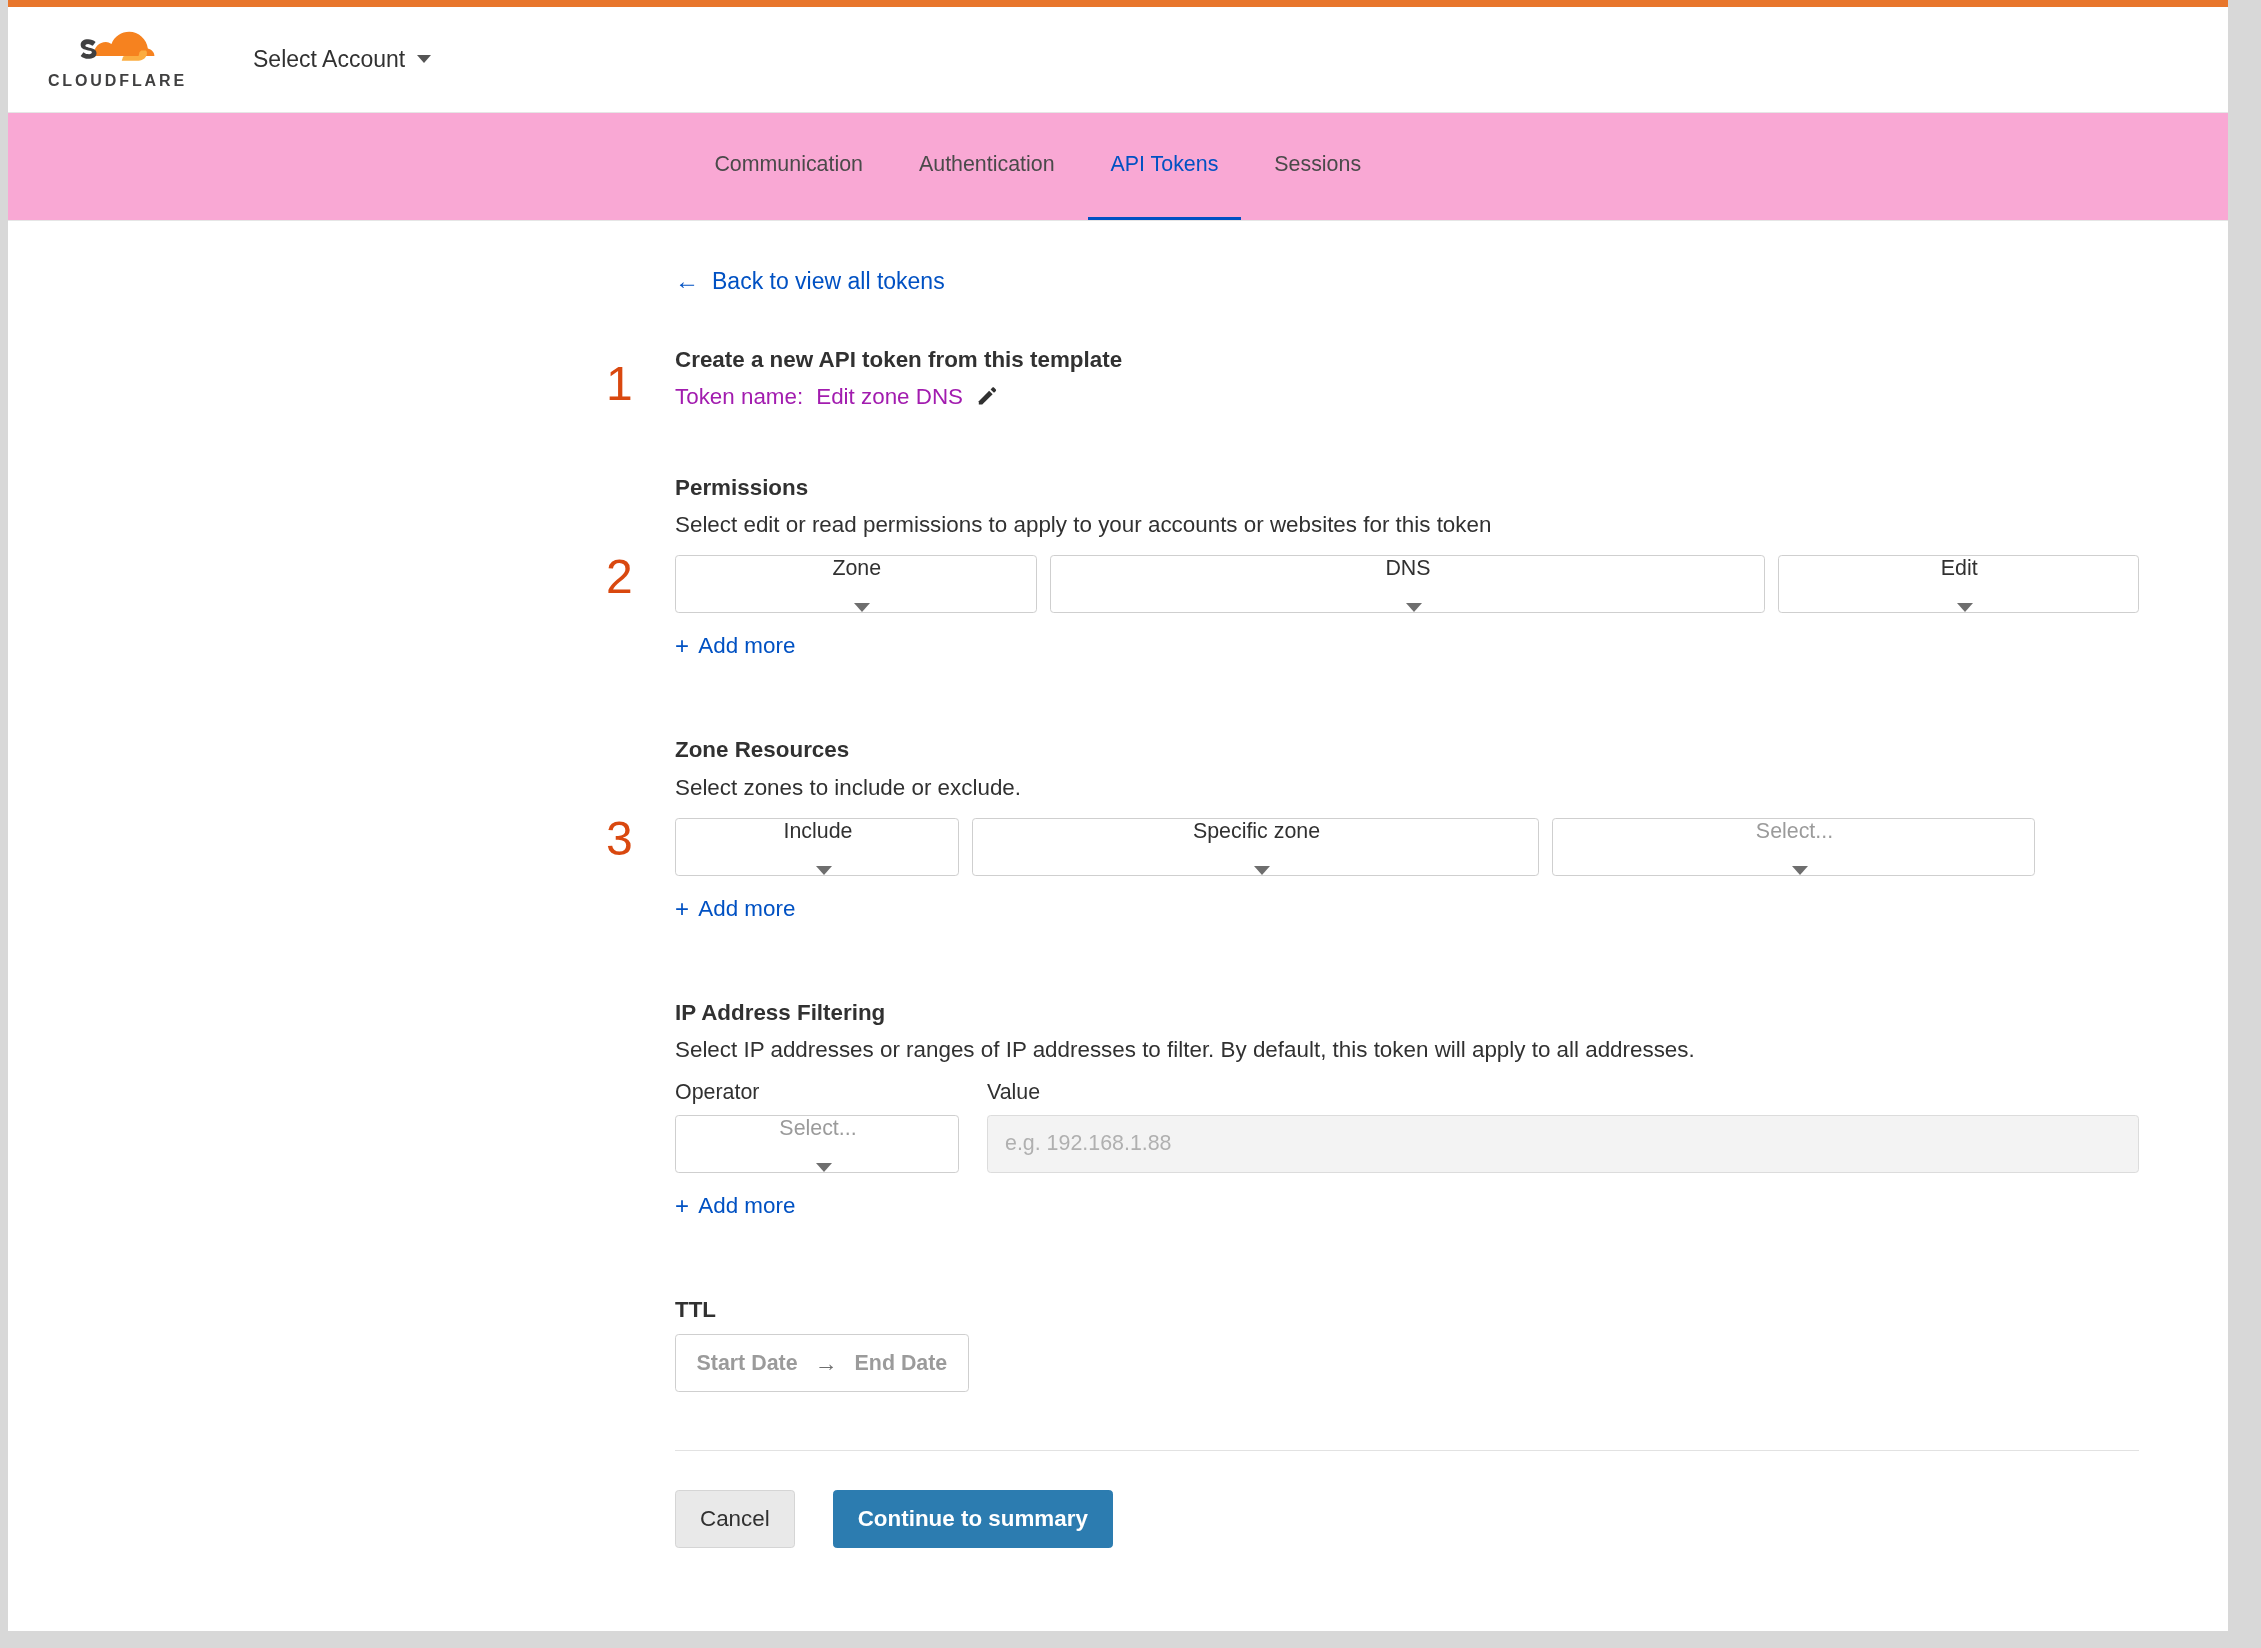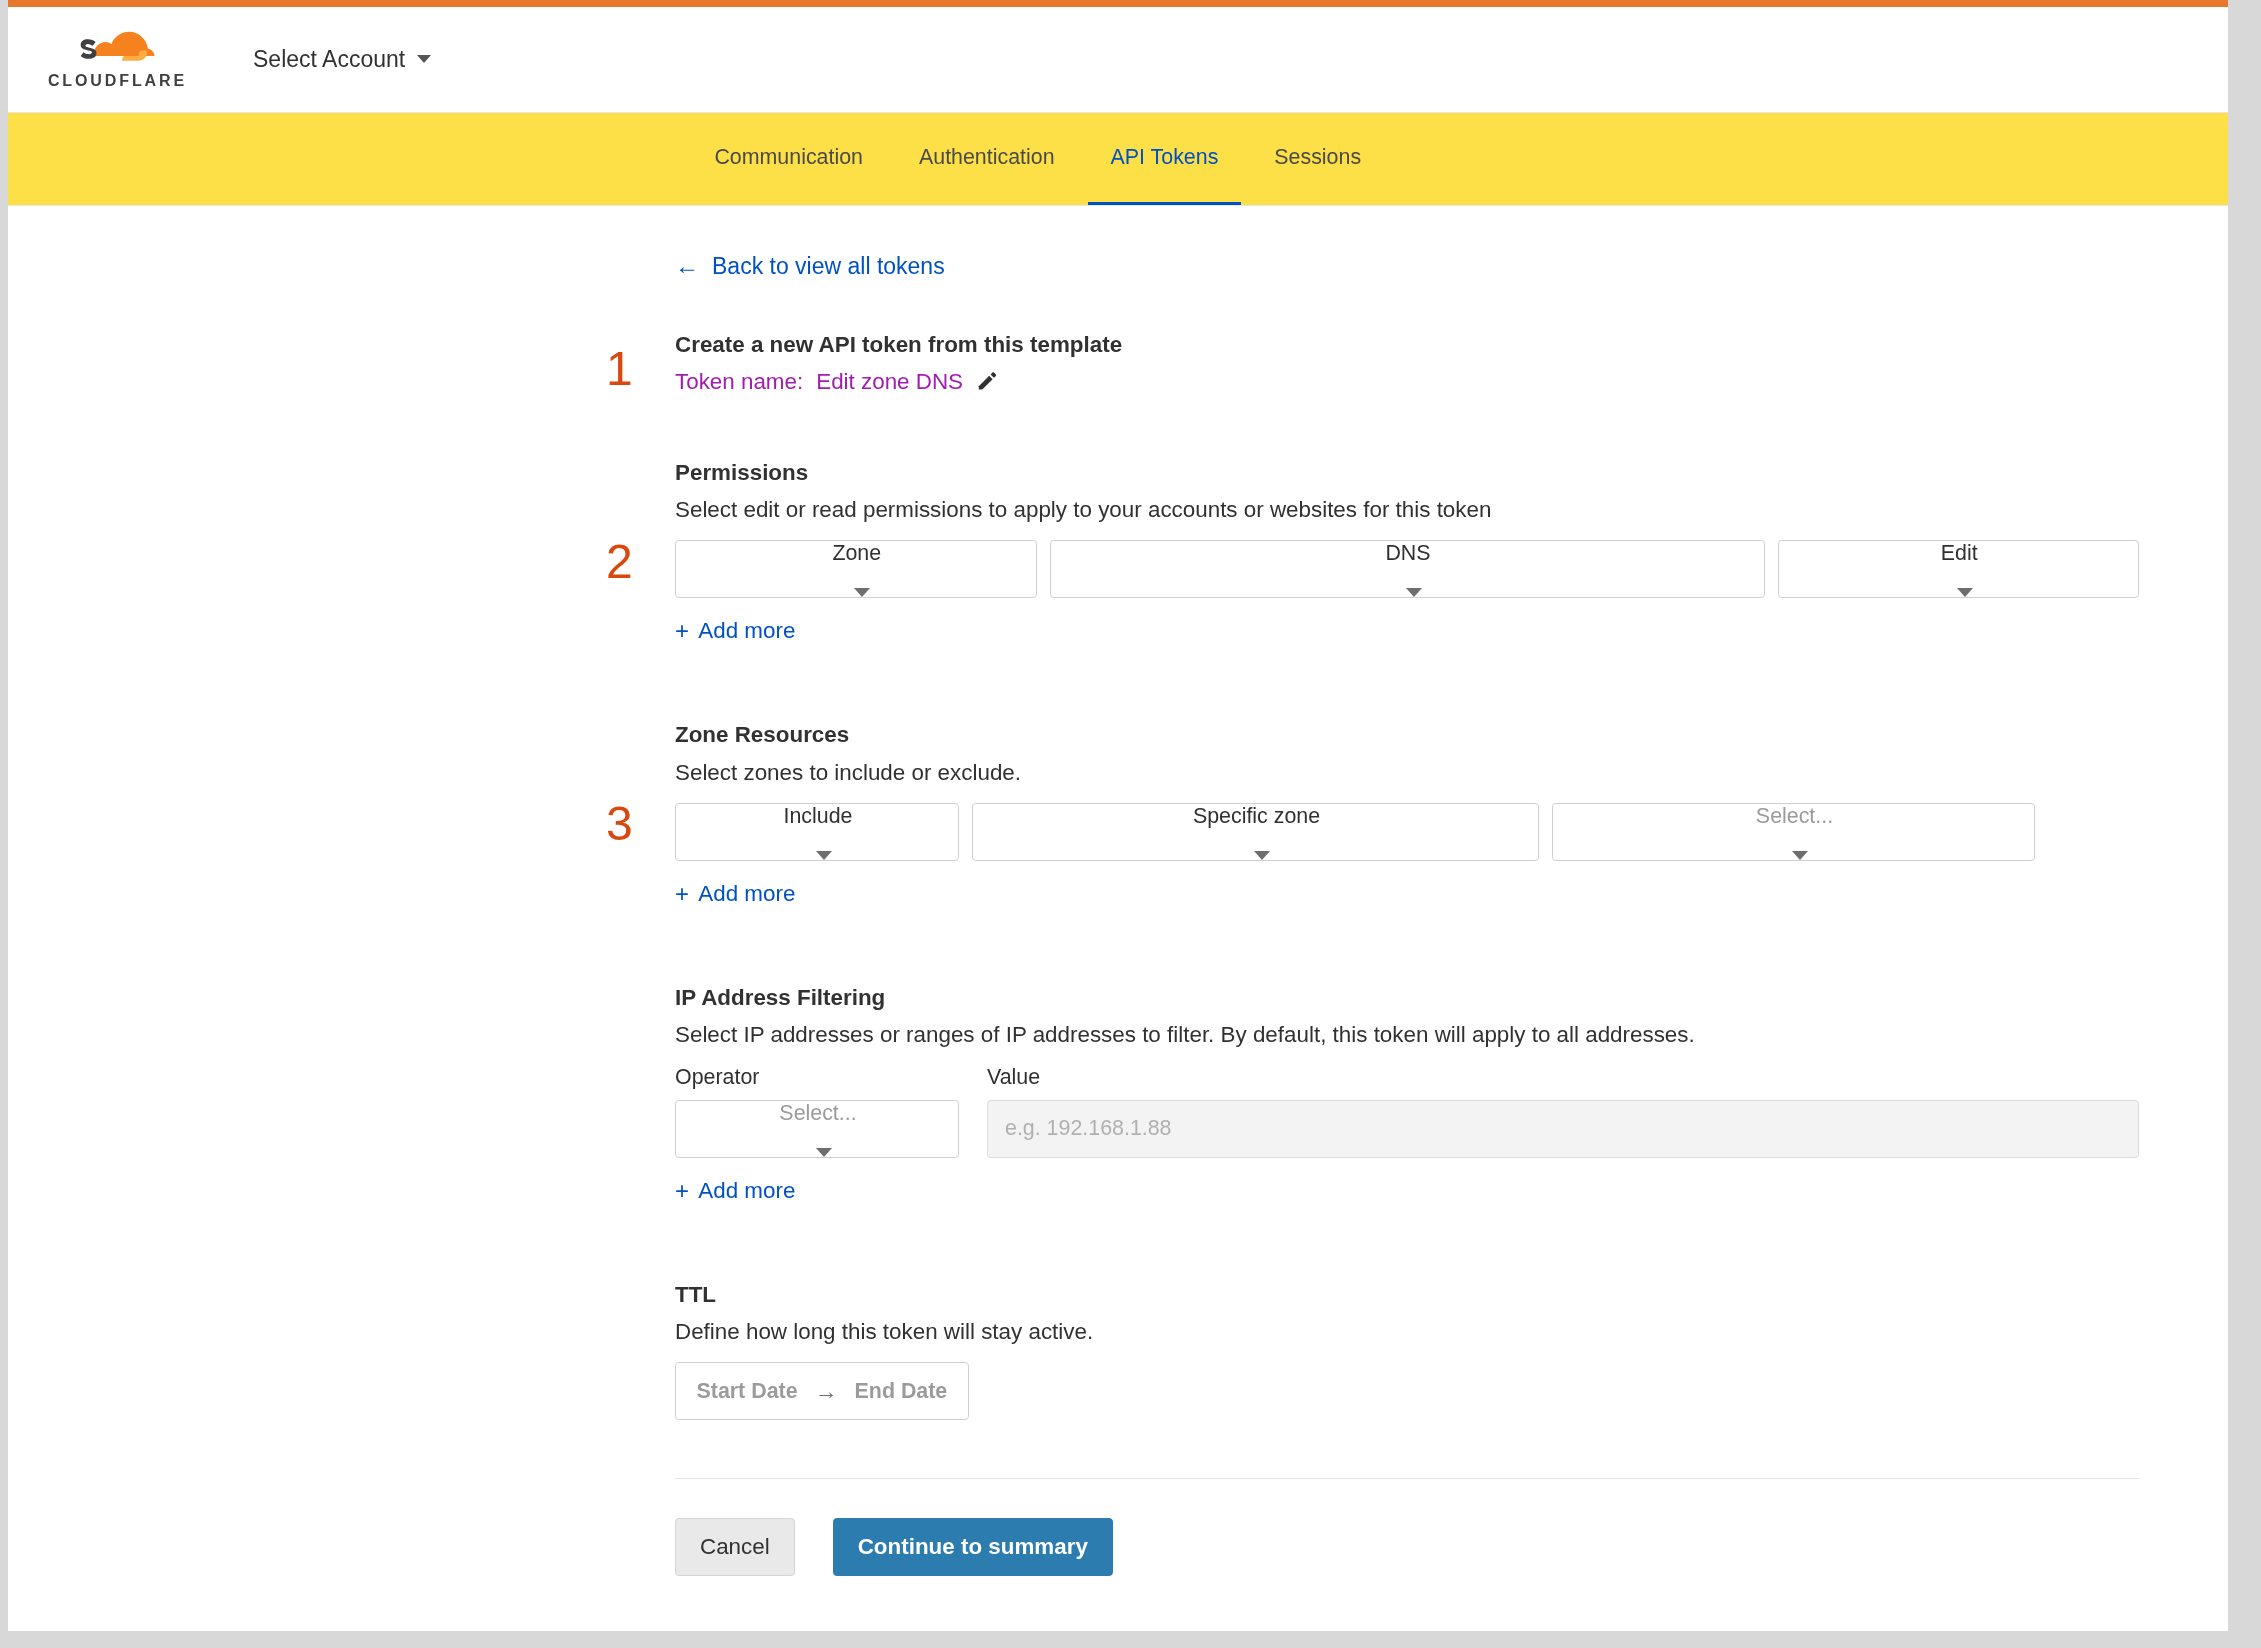--- a/index.html
+++ b/index.html
@@ -61,22 +61,22 @@
   }
   .caret-down {
     width: 0; height: 0;
     border-left: 7.5px solid transparent;
     border-right: 7.5px solid transparent;
     border-top: 8.4px solid #555;
   }
 
   
   .navbar {
-    height: 93px;
-    background: #fde047;
+    height: 108px;
+    background: #f9a8d4;
     border-bottom: 0.9px solid #e6e6e6;
     display: flex;
     align-items: stretch;
     padding-left: 692px;
   }
   .nav-tab {
     display: flex;
     align-items: center;
     padding: 0 22.4px;
     font-size: 21.4px;
@@ -402,21 +402,20 @@
       </div>
       <div class="add-more">
         <span class="plus">+</span>
         <span>Add more</span>
       </div>
     </div>
 
     
     <div class="block" style="margin-bottom:0;">
       <h3 class="sect-title">TTL</h3>
-      <p class="sect-desc">Define how long this token will stay active.</p>
       <div class="date-range">
         <span>Start Date</span>
         <span class="arrow">→</span>
         <span>End Date</span>
       </div>
     </div>
 
     <div class="divider"></div>
 
     <div class="actions">

